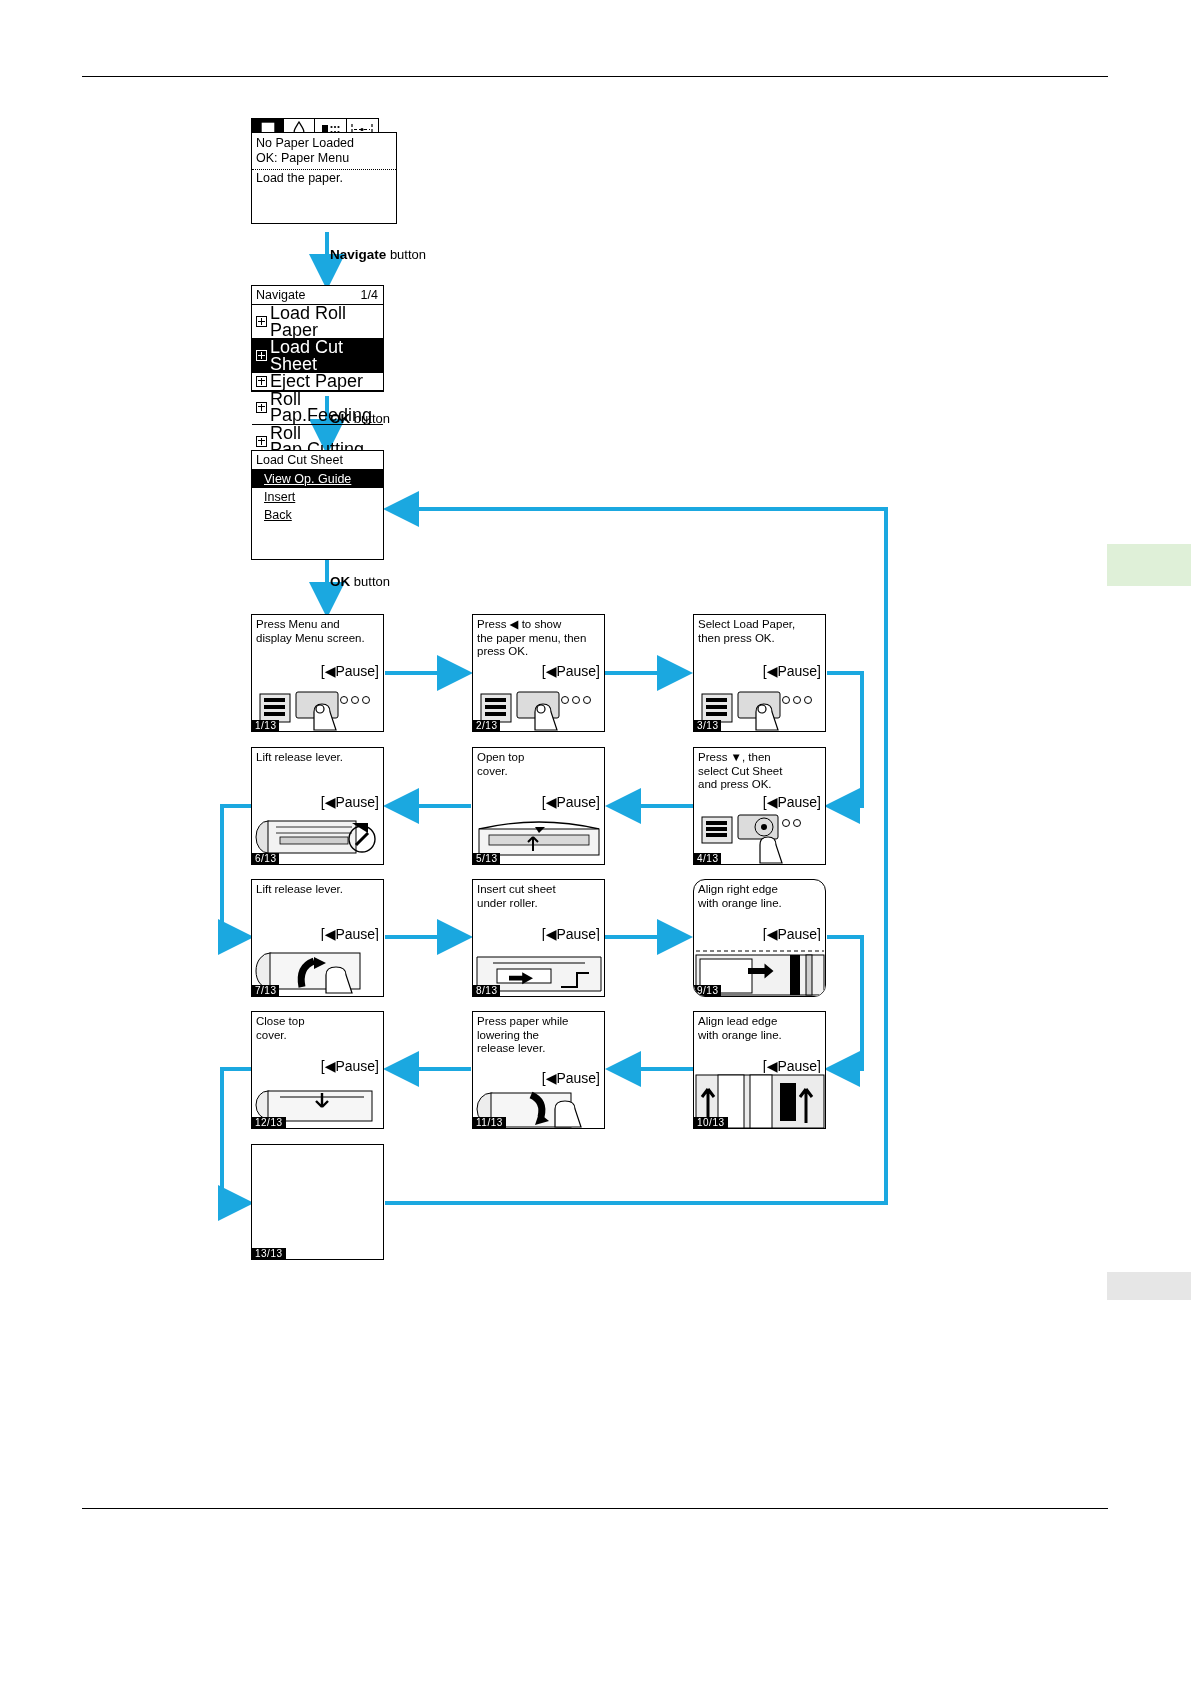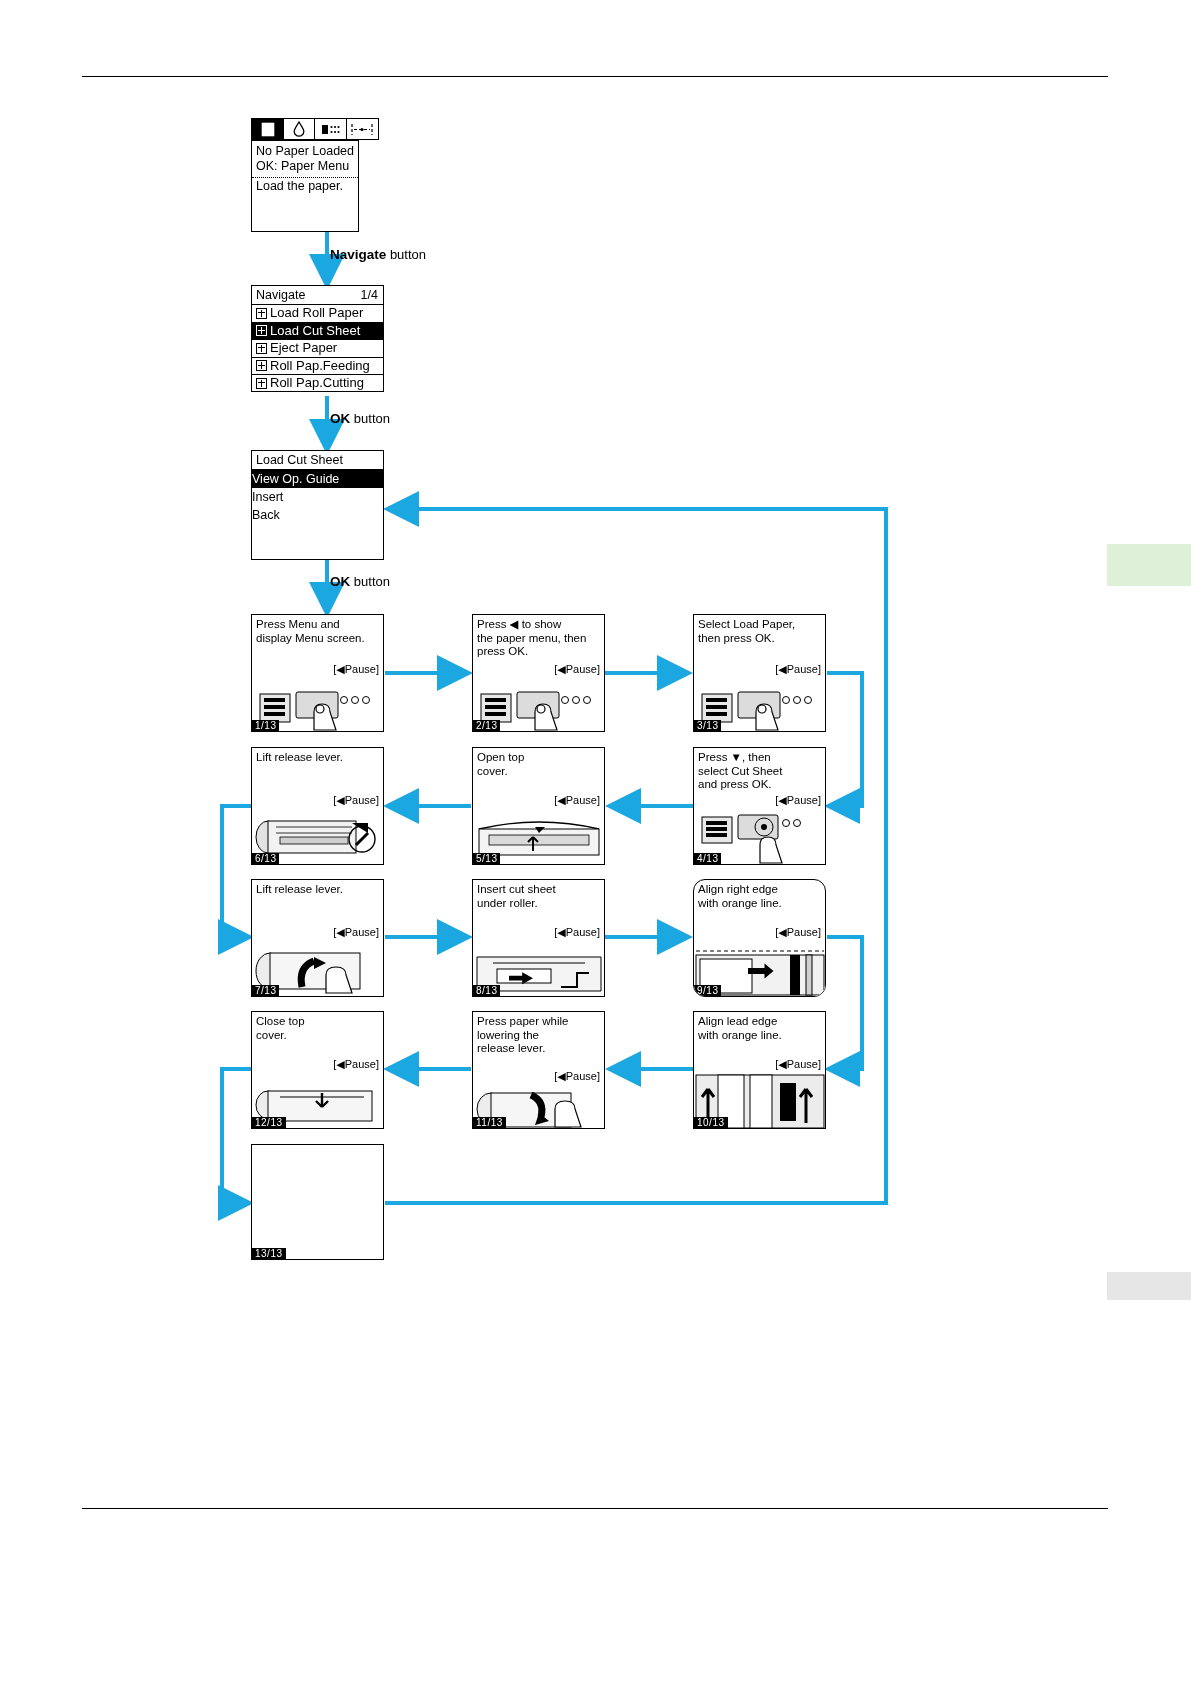--- a/index.html
+++ b/index.html
@@ -20,39 +20,39 @@
   
   .iconbar{position:absolute;left:251px;top:118px;width:133px;height:22px;display:flex;box-sizing:border-box;}
   .iconbar .ic{width:33px;height:22px;border:1.5px solid #000;box-sizing:border-box;display:flex;align-items:center;justify-content:center;margin-left:-1.5px;background:#fff;}
   .iconbar .ic:first-child{margin-left:0;background:#000;}
   .ic svg{display:block;}
 
   .dotted{position:absolute;left:0;right:0;border-top:1.5px dotted #000;}
 
   
   .menu-title{display:flex;justify-content:space-between;font-size:12.5px;padding:2px 5px 2px 4px;border-bottom:1.5px solid #000;}
-  .menu-row{font-size:13px;line-height:16.5px;padding-left:4px;display:flex;align-items:center;gap:3px;border-bottom:1px solid #000;}
+  .menu-row{font-size:18px;line-height:16.5px;padding-left:4px;display:flex;align-items:center;gap:3px;border-bottom:1px solid #000;}
   .menu-row.last{border-bottom:none;}
   .menu-row.sel{background:#000;color:#fff;}
   .plusbox{display:inline-block;width:9px;height:9px;border:1px solid currentColor;position:relative;flex:0 0 auto;}
   .plusbox:before,.plusbox:after{content:"";position:absolute;background:currentColor;}
   .plusbox:before{left:1px;right:1px;top:3.5px;height:1px;}
   .plusbox:after{top:1px;bottom:1px;left:3.5px;width:1px;}
 
   
   .lcs-title{font-size:12.5px;padding:2px 4px;border-bottom:1.5px solid #000;}
-  .lcs-row{font-size:12.5px;line-height:18px;}
+  .lcs-row{font-size:12.5px;line-height:18px;padding-left:12px;text-decoration:underline;}
   .lcs-row.sel{background:#000;color:#fff;}
   .arrowlabel{position:absolute;font-size:13px;text-align:right;}
   .arrowlabel b{font-size:13.5px;}
 
   
   .card{position:absolute;width:133px;height:118px;border:1.5px solid #000;box-sizing:border-box;background:#fff;overflow:hidden;}
   .card .ctext{font-size:11.5px;line-height:13.5px;padding:3px 4px 0 4px;white-space:pre-line;}
-  .card .pause{position:absolute;right:4px;font-size:11px;}
+  .card .pause{position:absolute;right:4px;font-size:14px;}
   .card .img{position:absolute;left:0;right:0;bottom:0;height:45px;background:#fff;border-top:0;overflow:hidden;}
   .card .pg{position:absolute;left:0;bottom:0;background:#000;color:#fff;font-size:10px;padding:0 3px;letter-spacing:0.5px;}
 
   
   #links{position:absolute;left:0;top:0;width:1191px;height:1684px;pointer-events:none;}
 </style>
 </head>
 <body>
 
 <div class="rule top"></div>
@@ -120,21 +120,21 @@
   </div>
   <div class="ic">
     <svg width="22" height="13" viewBox="0 0 22 13">
         <path d="M1 1 L1 12 M21 1 L21 12" stroke="#000" stroke-width="1.2" stroke-dasharray="3 2"></path>
         <path d="M3 6.5 L19 6.5" stroke="#000" stroke-width="1.2" stroke-dasharray="3 2"></path>
         <circle cx="11" cy="6.5" r="1.6" fill="#000"></circle>
       </svg>
   </div>
 </div>
 
-<div class="panel" style="left:251px;top:140px;width:108px;height:92px;">
+<div class="panel" style="left:251px;top:132px;width:146px;height:92px;">
   <div class="ptext">No Paper Loaded</div>
   <div class="ptext" style="padding-top:0;">OK: Paper Menu</div>
   <div class="dotted" style="top:36px;"></div>
   <div class="ptext" style="padding-top:5px;">Load the paper.</div>
 </div>
 
 <div class="arrowlabel" style="left:330px;top:247px;">
   <b>Navigate</b><span> button</span>
 </div>
 

